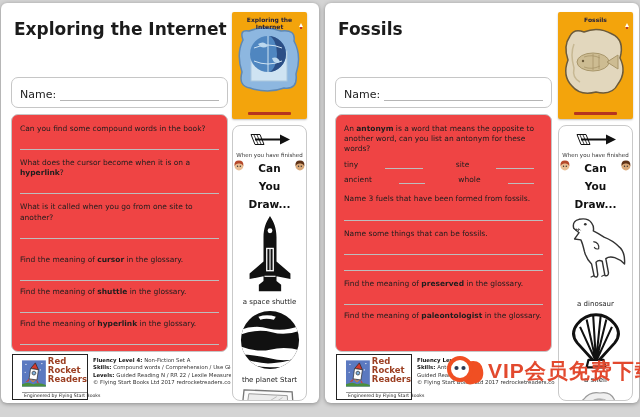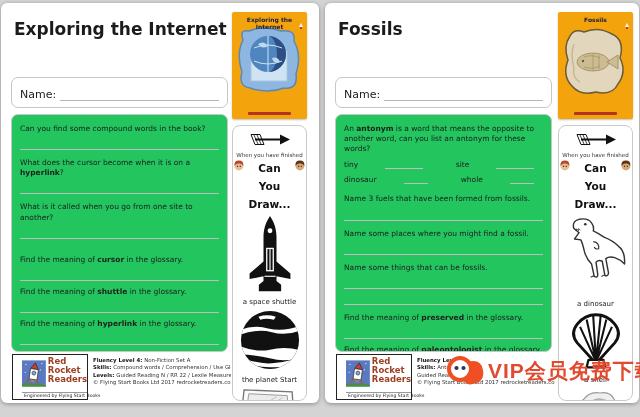--- a/index.html
+++ b/index.html
@@ -14,21 +14,21 @@
   .page-right .cover{left:233px;}
   .cover-title{font-size:6px;font-weight:bold;color:#1d1d3f;text-align:center;margin-top:4px;position:relative;z-index:2;}
   .cover-art{position:absolute;left:2px;top:12px;z-index:1;}
   .cover-credit{position:absolute;bottom:4px;left:16px;right:16px;height:3px;background:#b5341f;border-radius:1px;z-index:2;}
   .cover-mark{position:absolute;top:2px;right:3px;width:6px;height:6px;z-index:2;}
   
   .name-box{position:absolute;left:10px;top:74px;width:217px;height:31px;border:1px solid #c6c6c6;border-radius:7px;box-sizing:border-box;display:flex;align-items:flex-end;padding:0 8px 6px 8px;background:#fff;}
   .name-label{font-size:11px;color:#222;margin-right:4px;}
   .name-line{flex:1;border-bottom:1px solid #b5b5b5;height:13px;}
   
-  .qbox{position:absolute;left:10px;top:111px;width:217px;height:238px;border:1px solid #c6c6c6;border-radius:7px;box-sizing:border-box;padding:9px 8px 0 8px;overflow:hidden;background:#22c55e;}
+  .qbox{position:absolute;left:10px;top:111px;width:217px;height:238px;border:1px solid #c6c6c6;border-radius:7px;box-sizing:border-box;padding:9px 8px 0 8px;overflow:hidden;background:#ef4444;}
   .qtext{font-size:7.5px;color:#1e1e1e;line-height:1.35;margin-bottom:6px;}
   .qtext .b{font-weight:bold;}
   .answer-line{height:9px;border-bottom:1px solid #bdbdbd;margin-bottom:6px;}
   .pair-row{display:flex;font-size:7.5px;color:#1e1e1e;margin-bottom:6px;align-items:flex-end;gap:24px;}
   .pair-label{margin-right:3px;}
   .pair-line{flex:1;border-bottom:1px solid #bdbdbd;height:8px;margin-right:9px;}
   
   .footer{position:absolute;left:11px;top:351px;display:flex;gap:5px;align-items:flex-start;}
   .logo-box{width:76px;height:46px;border:1.5px solid #222;background:#fff;box-sizing:border-box;display:flex;flex-direction:column;padding-left:9px;}
   .logo-main{flex:1;display:flex;overflow:hidden;}
@@ -242,32 +242,28 @@
     <div class="qbox">
         <div class="question" style="margin-bottom: 10px;">
           <div class="qtext"><span>An </span><span class="b">antonym</span><span> is a word that means the opposite to another word, can you list an antonym for these words?</span></div>
           <div class="pair-row">
             <span class="pair-label">tiny</span>
             <span class="pair-line"></span>
             <span class="pair-label">site</span>
             <span class="pair-line"></span>
           </div>
           <div class="pair-row">
-            <span class="pair-label">dinosaur</span>
+            <span class="pair-label">ancient</span>
             <span class="pair-line"></span>
             <span class="pair-label">whole</span>
             <span class="pair-line"></span>
           </div>
         </div>
         <div class="question" style="margin-bottom: 8px;">
           <div class="qtext"><span>Name 3 fuels that have been formed from fossils.</span></div>
-          <div class="answer-line"></div>
-        </div>
-        <div class="question" style="margin-bottom: 8px;">
-          <div class="qtext"><span>Name some places where you might find a fossil.</span></div>
           <div class="answer-line"></div>
         </div>
         <div class="question" style="margin-bottom: 8px;">
           <div class="qtext"><span>Name some things that can be fossils.</span></div>
           <div class="answer-line"></div>
           <div class="answer-line"></div>
         </div>
         <div class="question" style="margin-bottom: 6px;">
           <div class="qtext"><span>Find the meaning of </span><span class="b">preserved</span><span> in the glossary.</span></div>
           <div class="answer-line"></div>

